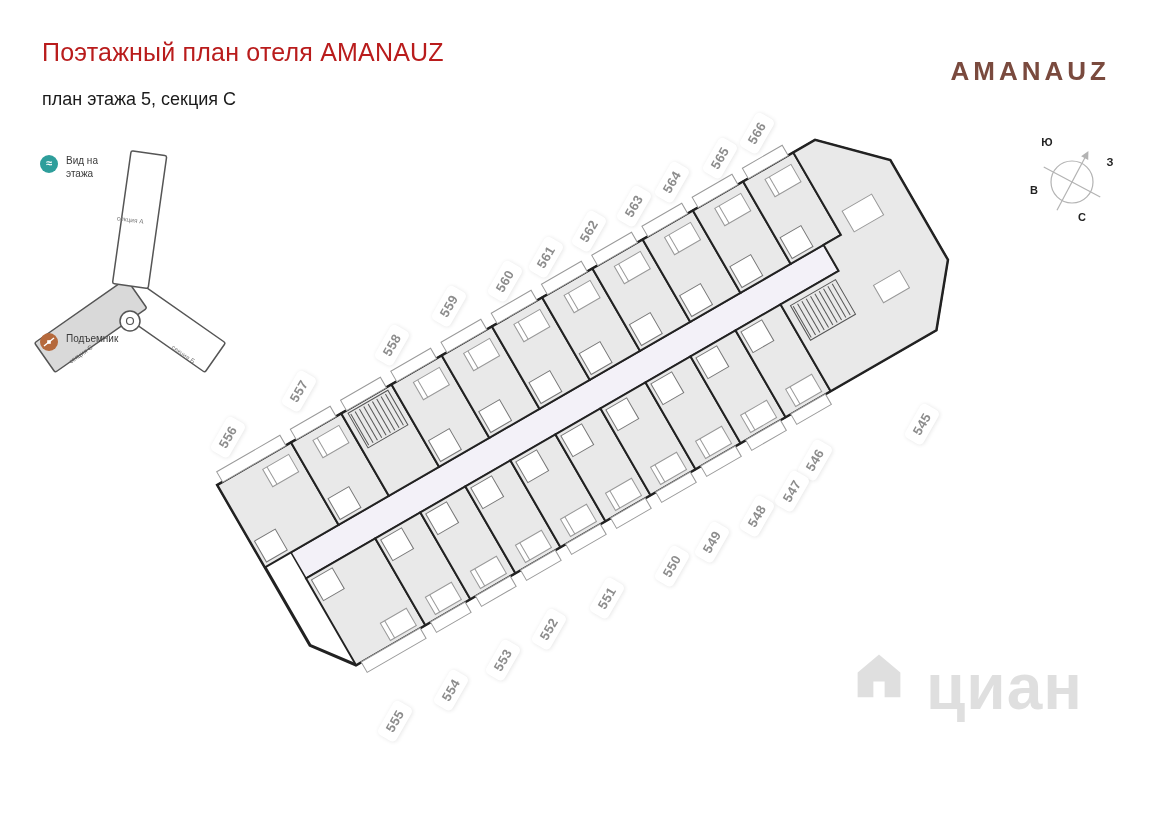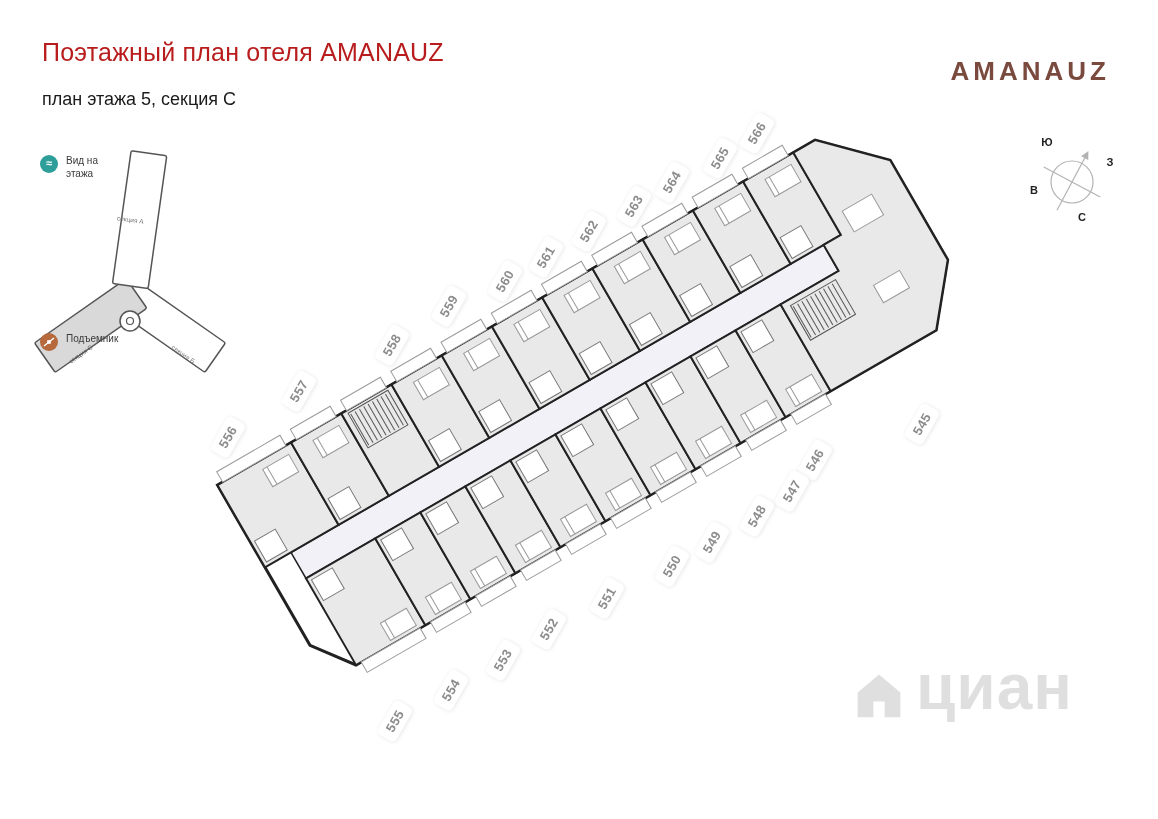--- a/index.html
+++ b/index.html
@@ -19,21 +19,21 @@
   .icon-lift{background:#b5693c}
   .legend-text{max-width:56px}
 
   .minimap{position:absolute;left:30px;top:138px}
   .compass{position:absolute;left:1018px;top:122px}
 
   .plan-svg{position:absolute;left:0;top:0}
 
   .room-badge{position:absolute;transform:translate(-50%,-50%) rotate(-60deg);background:#ffffff;border-radius:5px;padding:3px 8px;font-size:13px;font-weight:bold;color:#8c8c8c;letter-spacing:.5px;box-shadow:0 1px 4px rgba(0,0,0,.10);white-space:nowrap}
 
-  .watermark{position:absolute;left:852px;top:650px;display:flex;align-items:flex-end;gap:10px;opacity:.12}
+  .watermark{position:absolute;left:852px;top:650px;display:flex;align-items:flex-start;gap:20px;opacity:.12}
   .watermark-text{font-size:64px;font-weight:bold;color:#000;letter-spacing:1px}
 </style>
 </head>
 <body>
 
 <div class="header">
   <div class="title">Поэтажный план отеля AMANAUZ</div>
   <div class="subtitle">план этажа 5, секция С</div>
 </div>
 

